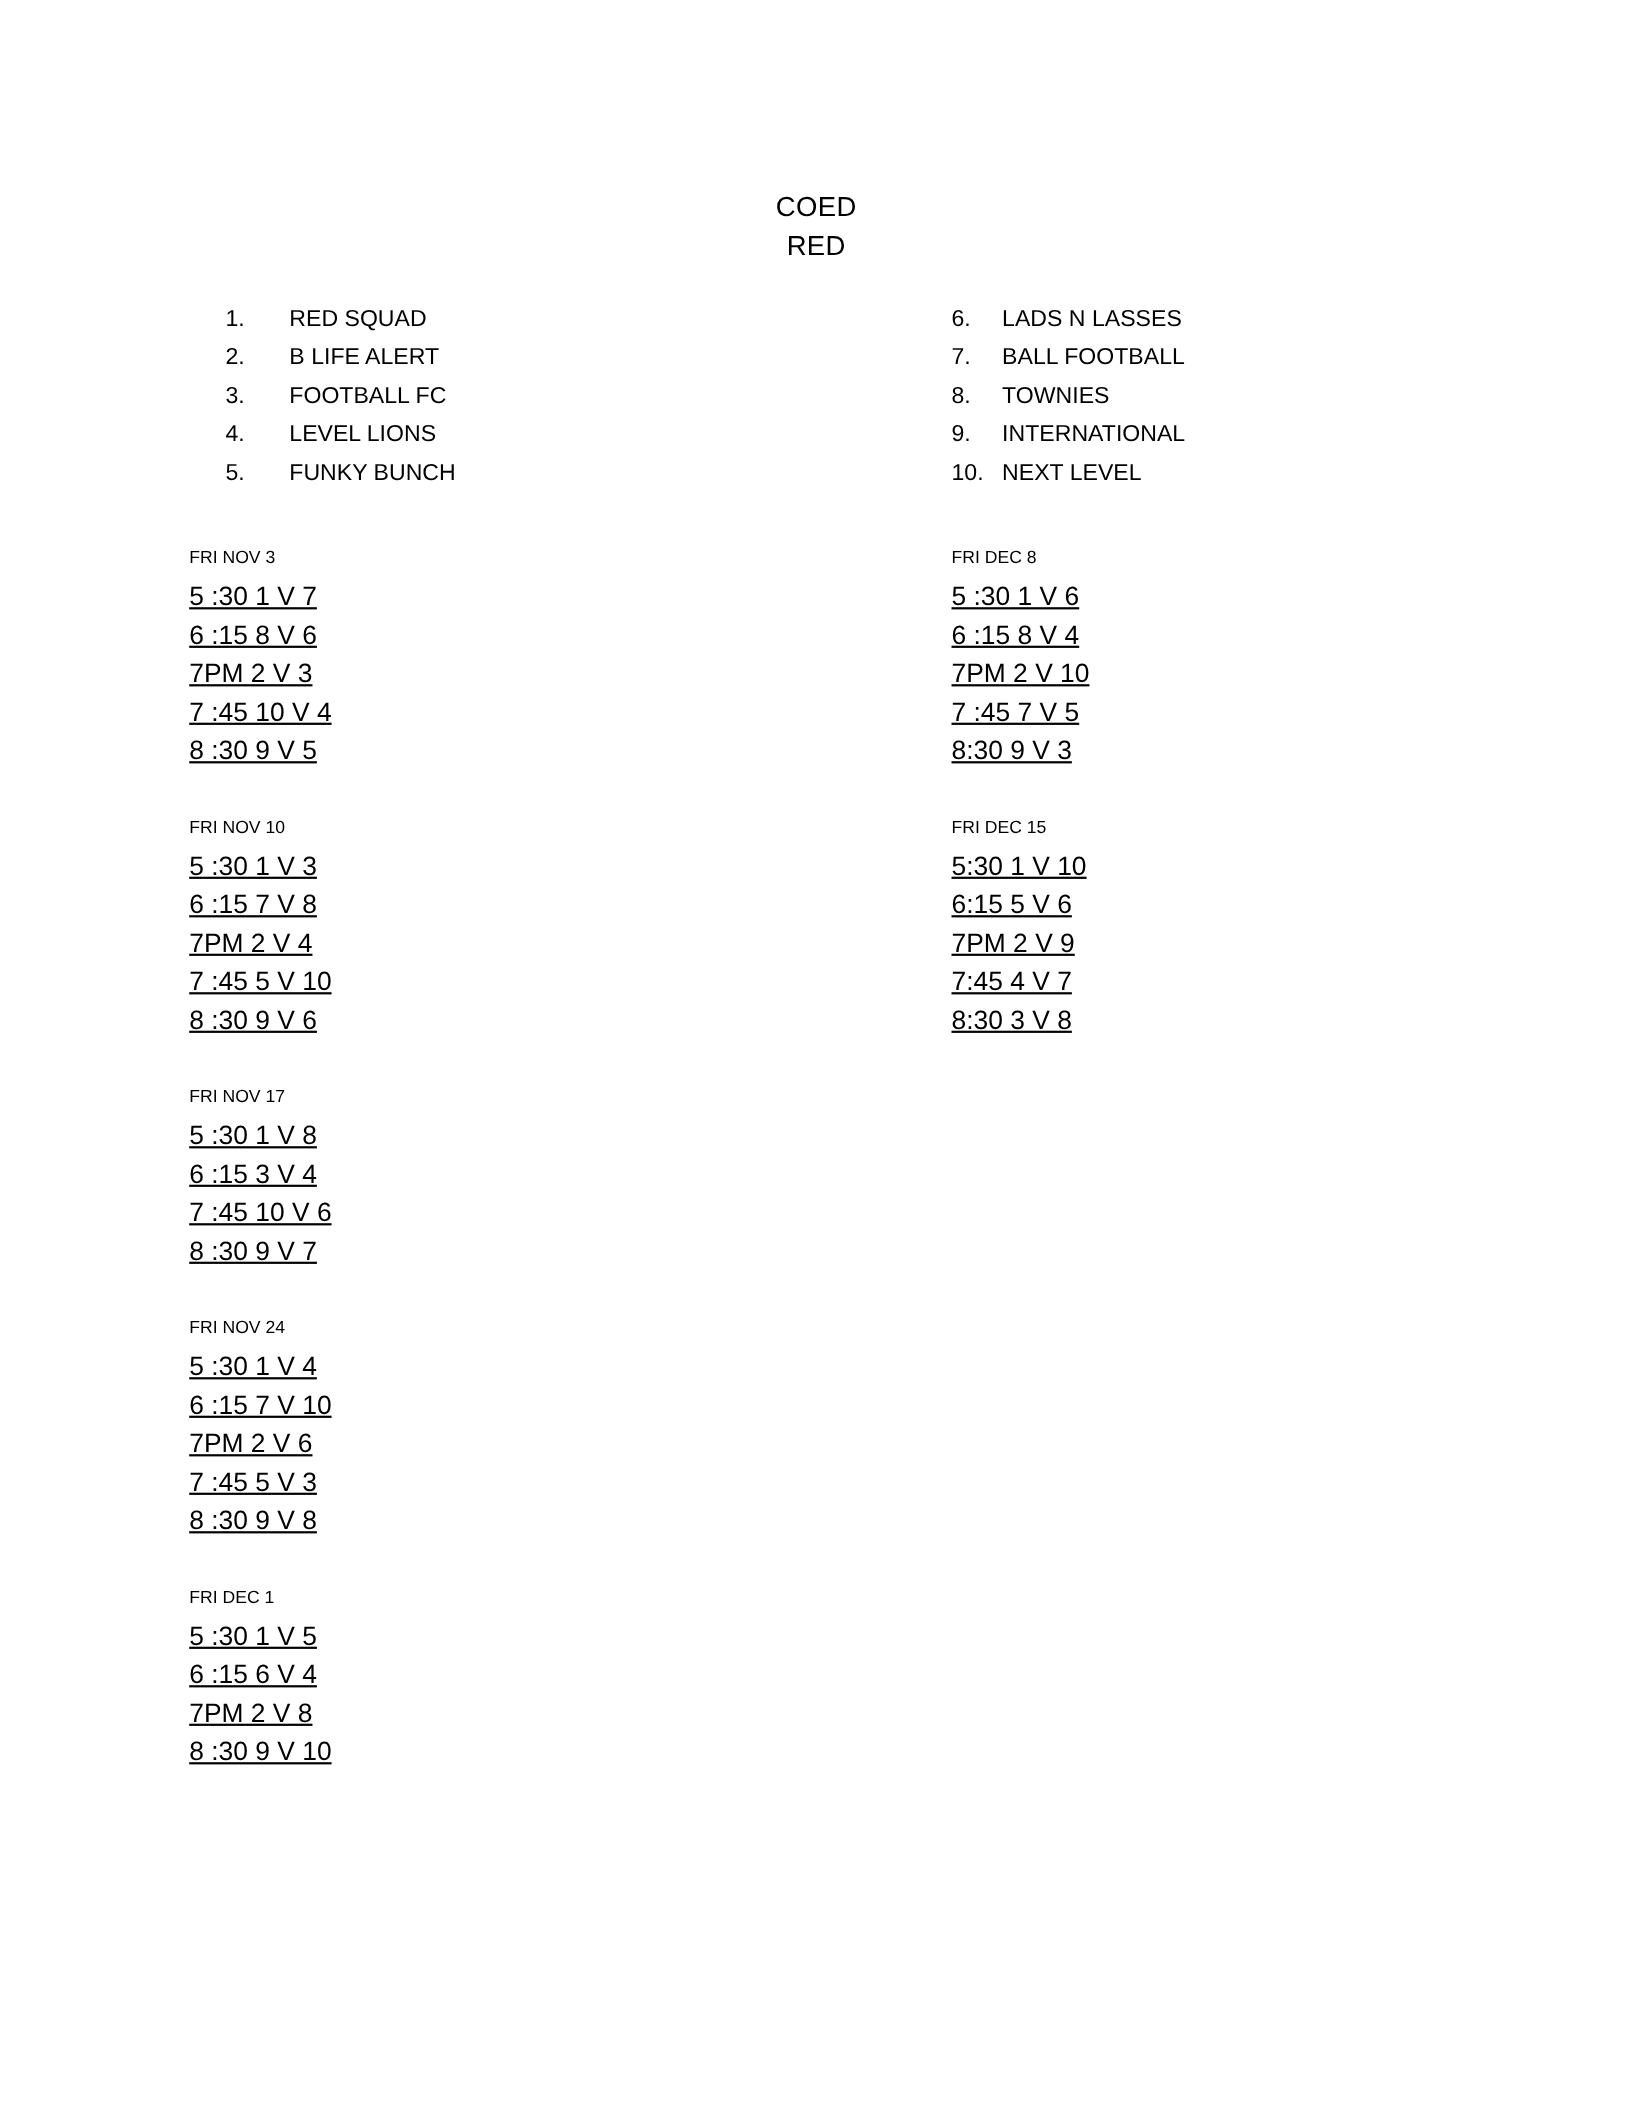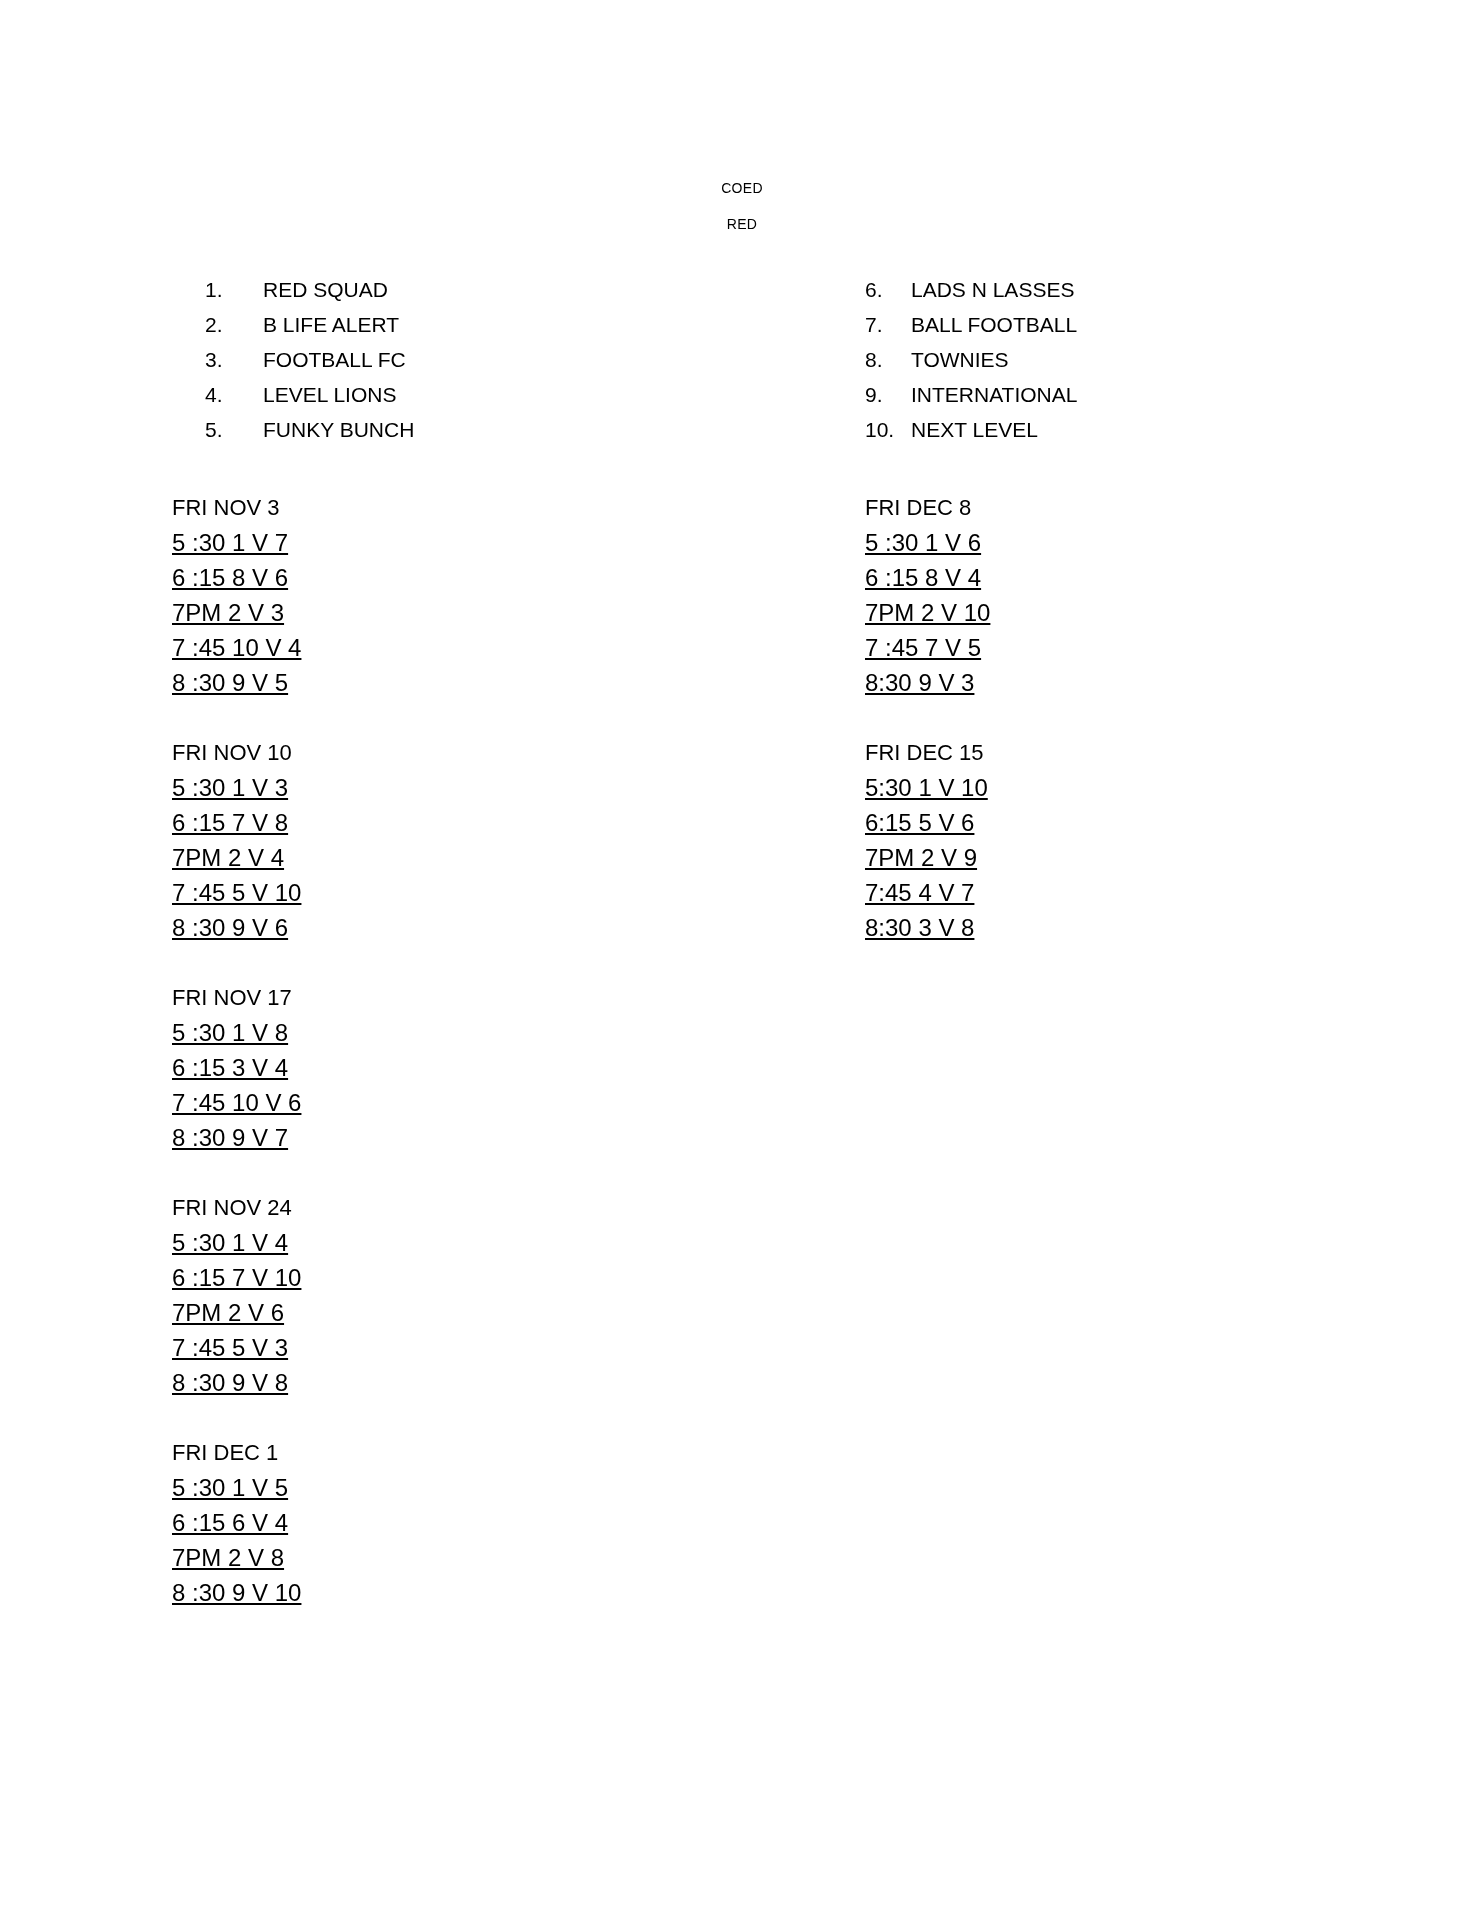--- a/index.html
+++ b/index.html
@@ -24,21 +24,21 @@
 
   
   .title-block {
     position: absolute;
     left: 0;
     top: 170px;
     width: 1484px;
     text-align: center;
   }
   .title-line {
-    font-size: 14px;
+    font-size: 25px;
     line-height: 36px;
     letter-spacing: 0.3px;
   }
 
   
   .teams {
     position: absolute;
     left: 0;
     top: 278px;
     width: 1484px;
@@ -87,21 +87,21 @@
     position: absolute;
     top: 0;
   }
   .sched-col.left { left: 172px; width: 560px; }
   .sched-col.right { left: 865px; width: 560px; }
 
   .week {
     margin-bottom: 35px;
   }
   .week-date {
-    font-size: 22px;
+    font-size: 16px;
     line-height: 35px;
     white-space: nowrap;
   }
   .game-line {
     font-size: 24px;
     line-height: 35px;
     white-space: nowrap;
     text-decoration: underline;
   }
 </style>

